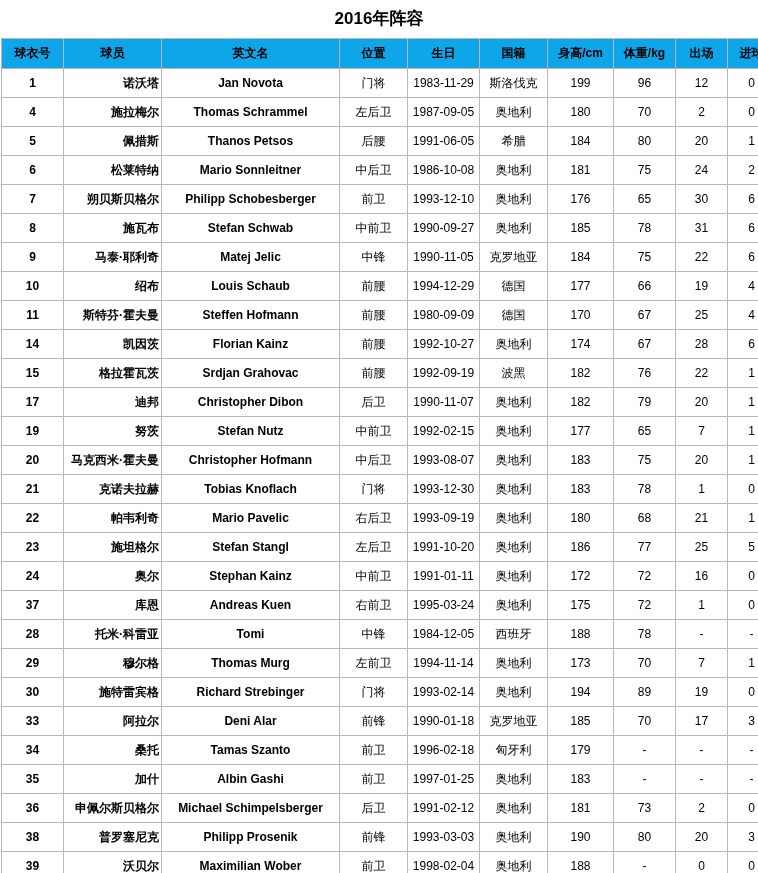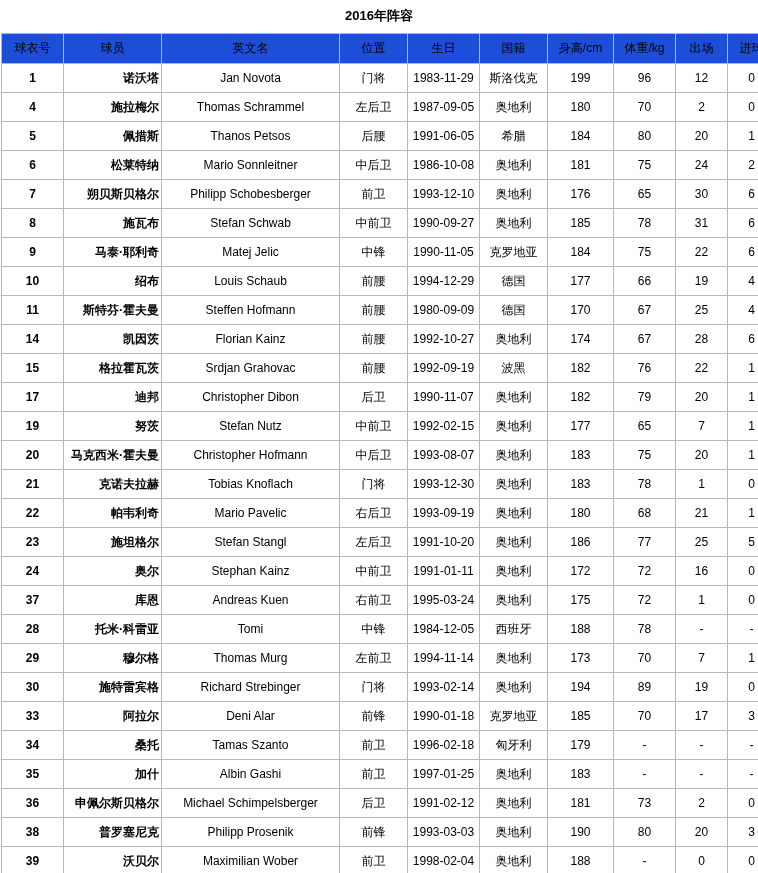--- a/index.html
+++ b/index.html
@@ -12,21 +12,21 @@
     height: 873px;
     font-family: "Liberation Sans", sans-serif;
     color: #000000;
   }
   .page {
     width: 758px;
     box-sizing: border-box;
   }
   .title {
     text-align: center;
-    font-size: 13px;
+    font-size: 17px;
     font-weight: bold;
     padding: 7px 0 8px 0;
     letter-spacing: 0px;
   }
   table.roster {
     border-collapse: collapse;
     width: 756px;
     margin: 0 1px;
     table-layout: fixed;
   }
@@ -34,34 +34,34 @@
     border: 1px solid #b8b8b8;
     font-size: 12px;
     text-align: center;
     vertical-align: middle;
     height: 28px;
     padding: 0 2px;
     overflow: hidden;
     white-space: nowrap;
   }
   table.roster thead th {
-    background: #1d4ed8;
-    font-weight: normal;
+    background: #0ea5e9;
+    font-weight: bold;
     font-size: 12px;
     height: 29px;
   }
   table.roster td.num {
     font-weight: bold;
   }
   table.roster td.name {
     font-weight: bold;
     text-align: right;
   }
   table.roster td.en {
-    font-weight: normal;
+    font-weight: bold;
   }
   
   col.c0 { width: 62px; }
   col.c1 { width: 98px; }
   col.c2 { width: 178px; }
   col.c3 { width: 68px; }
   col.c4 { width: 72px; }
   col.c5 { width: 68px; }
   col.c6 { width: 66px; }
   col.c7 { width: 62px; }

